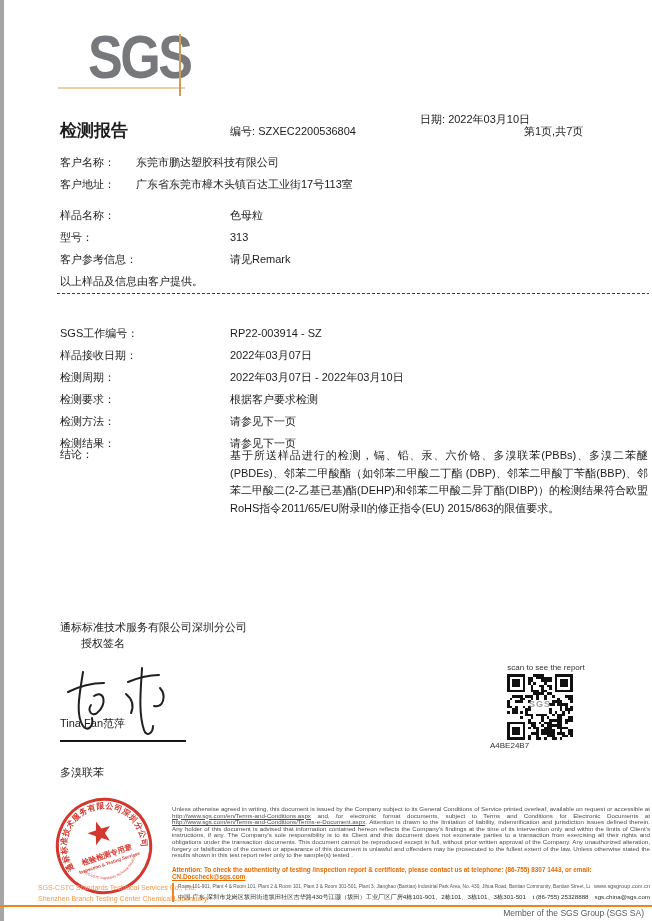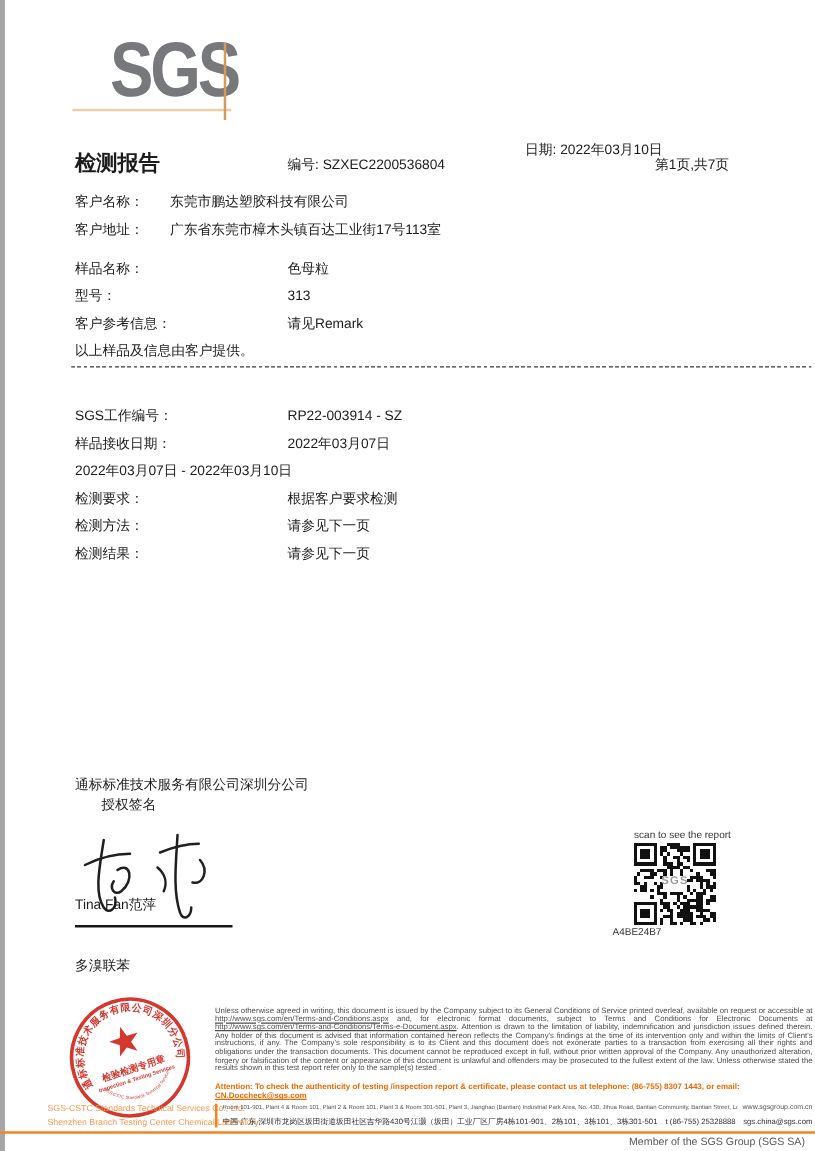--- a/index.html
+++ b/index.html
@@ -123,36 +123,41 @@
   <div class="rows job-rows">
     <div class="row">
       <span class="lbl">SGS工作编号：</span>
       <span>RP22-003914 - SZ</span>
     </div>
     <div class="row">
       <span class="lbl">样品接收日期：</span>
       <span>2022年03月07日</span>
     </div>
     <div class="row">
+      <span class="lbl">检测周期：</span>
       <span>2022年03月07日 - 2022年03月10日</span>
     </div>
     <div class="row">
       <span class="lbl">检测要求：</span>
       <span>根据客户要求检测</span>
     </div>
     <div class="row">
       <span class="lbl">检测方法：</span>
       <span>请参见下一页</span>
     </div>
     <div class="row">
       <span class="lbl">检测结果：</span>
       <span>请参见下一页</span>
     </div>
   </div>
 
+  <div class="conclusion">
+    <span class="lbl">结论：</span>
+    <span class="txt">基于所送样品进行的检测，镉、铅、汞、六价铬、多溴联苯(PBBs)、多溴二苯醚(PBDEs)、邻苯二甲酸酯（如邻苯二甲酸二丁酯 (DBP)、邻苯二甲酸丁苄酯(BBP)、邻苯二甲酸二(2-乙基已基)酯(DEHP)和邻苯二甲酸二异丁酯(DIBP)）的检测结果符合欧盟RoHS指令2011/65/EU附录II的修正指令(EU) 2015/863的限值要求。</span>
+  </div>
 
   <div class="sig-company">通标标准技术服务有限公司深圳分公司</div>
   <div class="sig-auth">授权签名</div>
   <svg class="sig-svg" width="140" height="80" viewBox="0 0 140 80">
     <g fill="none" stroke="#1f1f1f" stroke-width="2" stroke-linecap="round">
       <path d="M12,32 C22,27 36,23 48,23"></path>
       <path d="M27,12 C24,32 19,54 27,66 C31,72 38,67 36,58"></path>
       <path d="M38,36 C48,29 52,44 41,53 C36,57 31,51 35,45"></path>
       <path d="M72,22 C84,17 95,15 103,15"></path>
       <path d="M86,8 C85,28 82,52 88,70 C90,77 97,74 97,66"></path>

